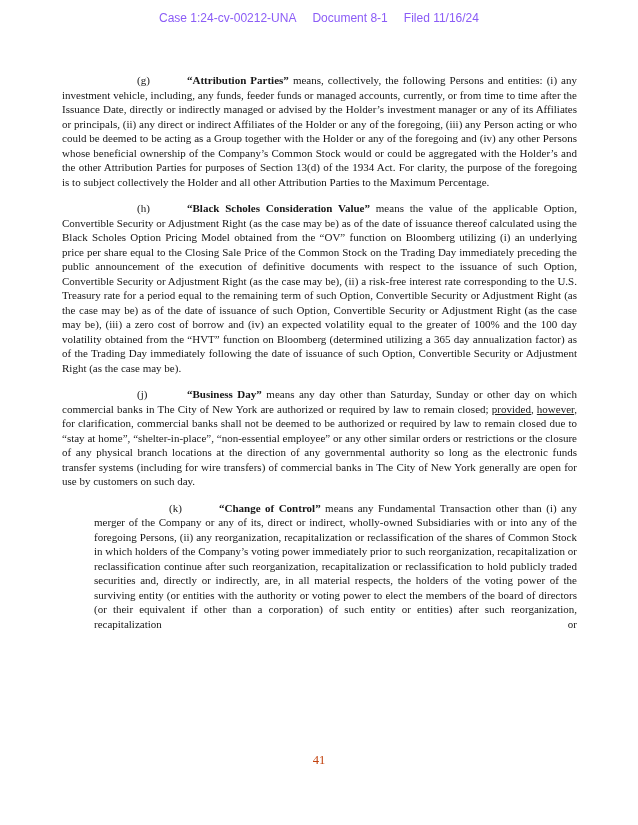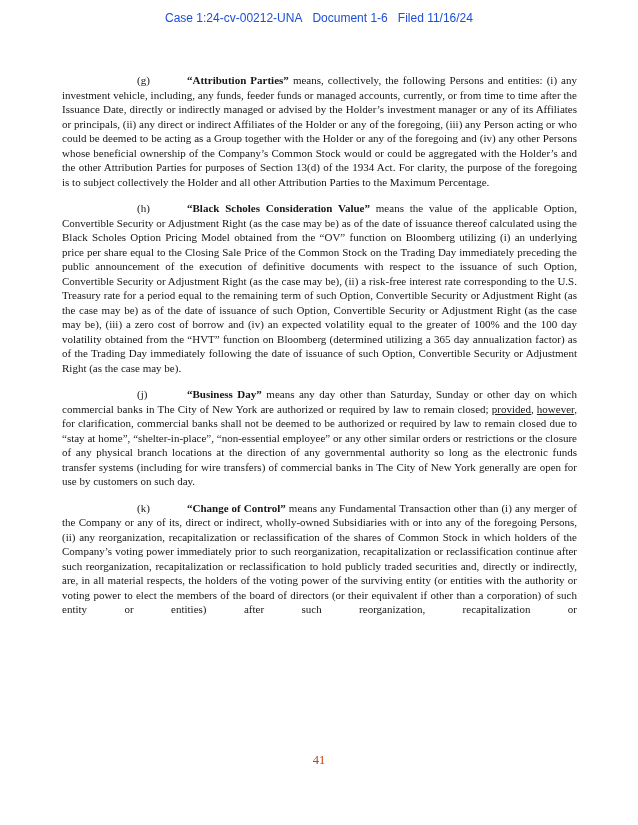--- a/index.html
+++ b/index.html
@@ -12,25 +12,25 @@
     color: #161616;
     overflow: hidden;
   }
   .stamp {
     position: absolute;
     top: 11px;
     left: 0;
     width: 100%;
     display: flex;
     justify-content: center;
-    column-gap: 10px;
+    column-gap: 16px;
     font-family: "Liberation Sans", "DejaVu Sans", sans-serif;
     font-size: 12px;
     line-height: 14px;
-    color: #1d4ed8;
+    color: #8b5cf6;
     white-space: nowrap;
   }
   .content {
     position: absolute;
     top: 73px;
     left: 62px;
     width: 515px;
     font-size: 11px;
     line-height: 14.5px;
   }
@@ -39,39 +39,39 @@
     text-align: justify;
     text-indent: 75px;
   }
   .plabel {
     display: inline-block;
     width: 50px;
     text-indent: 0;
   }
   .term { font-weight: bold; }
   .u { text-decoration: underline; }
-  .justify-last { text-align-last: justify; }
+  .justify-last { text-align-last: justify; margin-left: 32px; }
   .footer {
     position: absolute;
     top: 753px;
     left: 0;
     width: 100%;
     text-align: center;
     font-size: 12.5px;
     color: #c2410c;
   }
 </style>
 </head>
 <body>
 
 <div class="page">
 
   <div class="stamp">
     <span>Case 1:24-cv-00212-UNA</span>
-    <span>Document 1-6</span>
+    <span>Document 8-1</span>
     <span>Filed 11/16/24</span>
   </div>
 
   <div class="content">
 
     <p class="para"><span class="plabel">(g)</span><span class="term">“Attribution Parties”</span><span> means, collectively, the following Persons and entities: (i) any investment vehicle, including, any funds, feeder funds or managed accounts, currently, or from time to time after the Issuance Date, directly or indirectly managed or advised by the Holder’s investment manager or any of its Affiliates or principals, (ii) any direct or indirect Affiliates of the Holder or any of the foregoing, (iii) any Person acting or who could be deemed to be acting as a Group together with the Holder or any of the foregoing and (iv) any other Persons whose beneficial ownership of the Company’s Common Stock would or could be aggregated with the Holder’s and the other Attribution Parties for purposes of Section 13(d) of the 1934 Act.  For clarity, the purpose of the foregoing is to subject collectively the Holder and all other Attribution Parties to the Maximum Percentage.</span></p>
 
     <p class="para"><span class="plabel">(h)</span><span class="term">“Black Scholes Consideration Value”</span><span> means the value of the applicable Option, Convertible Security or Adjustment Right (as the case may be) as of the date of issuance thereof calculated using the Black Scholes Option Pricing Model obtained from the “OV” function on Bloomberg utilizing (i) an underlying price per share equal to the Closing Sale Price of the Common Stock on the Trading Day immediately preceding the public announcement of the execution of definitive documents with respect to the issuance of such Option, Convertible Security or Adjustment Right (as the case may be), (ii) a risk-free interest rate corresponding to the U.S. Treasury rate for a period equal to the remaining term of such Option, Convertible Security or Adjustment Right (as the case may be) as of the date of issuance of such Option, Convertible Security or Adjustment Right (as the case may be), (iii) a zero cost of borrow and (iv) an expected volatility equal to the greater of 100% and the 100 day volatility obtained from the “HVT” function on Bloomberg (determined utilizing a 365 day annualization factor) as of the Trading Day immediately following the date of issuance of such Option, Convertible Security or Adjustment Right (as the case may be).</span></p>
 
 

